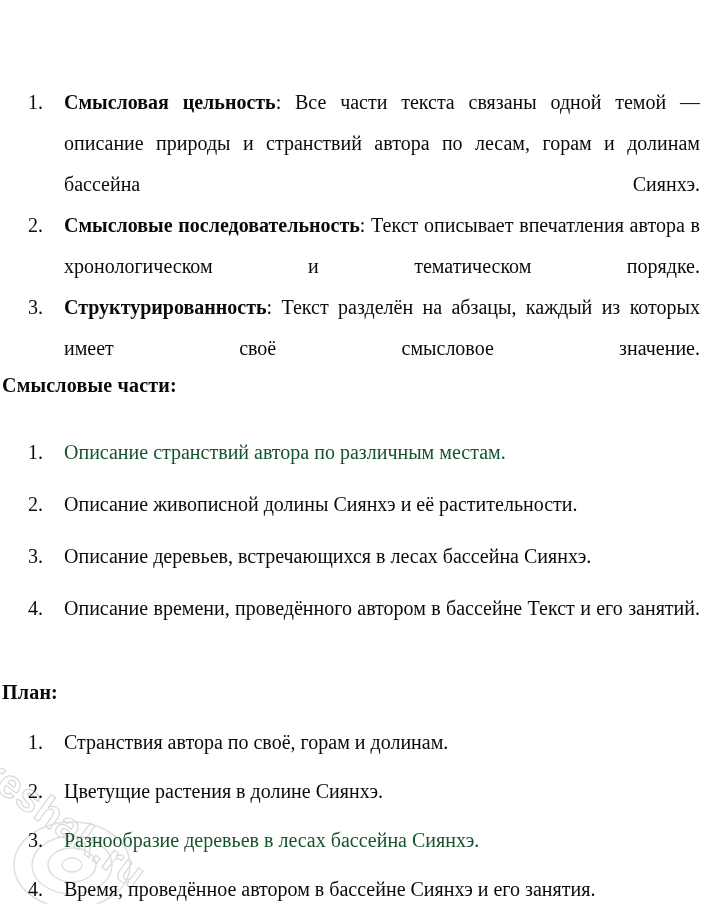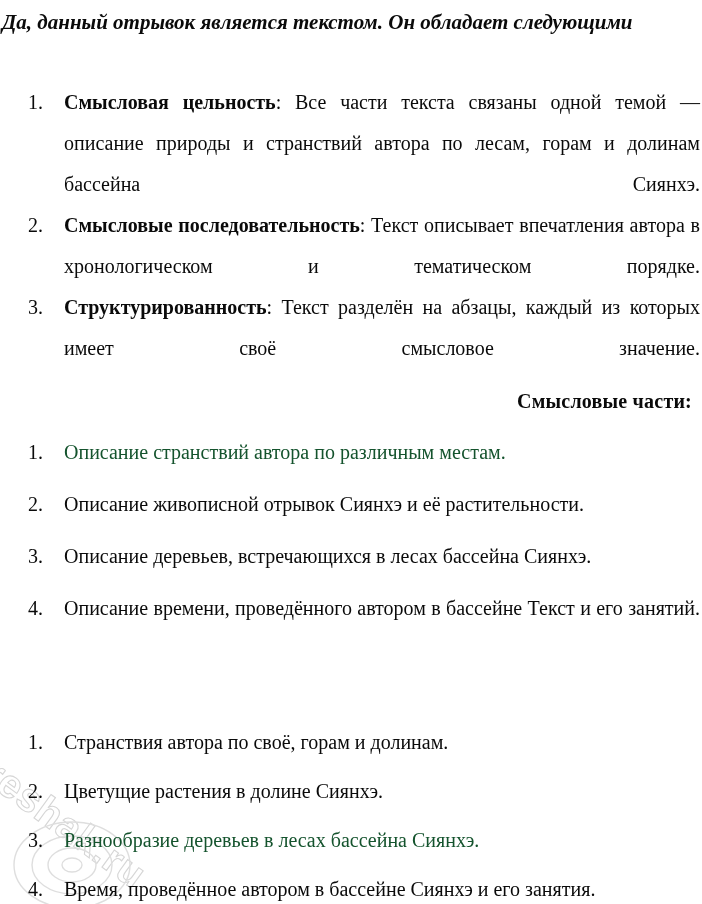--- a/index.html
+++ b/index.html
@@ -77,21 +77,21 @@
 
   .heading {
     position: absolute;
     left: 2px;
     width: 690px;
     font-weight: 700;
     font-size: 20px;
     line-height: 30px;
     letter-spacing: 0.2px;
   }
-  .heading.h-parts { top: 386px; text-align: right; }
+  .heading.h-parts { top: 370px; }
   .heading.h-plan  { top: 677px; }
 
   
   .li {
     position: absolute;
     left: 28px;
     width: 672px;
     box-sizing: border-box;
     padding-left: 36px;
     font-size: 20px;
@@ -131,21 +131,20 @@
     <div class="wm-text">reshak.ru</div>
     <svg class="wm-rings" width="150" height="90" viewBox="0 0 150 90">
       <ellipse cx="62" cy="45" rx="58" ry="43" fill="none" stroke="#dedede" stroke-width="1.4"></ellipse>
       <ellipse cx="62" cy="45" rx="40" ry="29" fill="none" stroke="#dedede" stroke-width="1.4"></ellipse>
       <ellipse cx="62" cy="45" rx="24" ry="17" fill="none" stroke="#dedede" stroke-width="1.4"></ellipse>
       <ellipse cx="62" cy="45" rx="10" ry="7" fill="none" stroke="#dedede" stroke-width="1.4"></ellipse>
     </svg>
   </div>
 
   <div class="para lead">
-    <span>Да, данный отрывок является текстом. Он обладает следующими</span>
   </div>
 
   <div class="li" style="top:82px;">
     <span class="num">1.</span>
     <span class="body nostretch-none"><span class="lead-term">Смысловая цельность</span><span>: Все части текста связаны одной темой — описание природы и странствий автора по лесам, горам и долинам бассейна Сиянхэ.</span></span>
   </div>
 
   <div class="li" style="top:205px;">
     <span class="num">2.</span>
     <span class="body"><span class="lead-term">Смысловые последовательность</span><span>: Текст описывает впечатления автора в хронологическом и тематическом порядке.</span></span>
@@ -158,33 +157,34 @@
 
   <div class="heading h-parts">Смысловые части:</div>
 
   <div class="li nostretch" style="top:432px;">
     <span class="num">1.</span>
     <span class="body tone-faint">Описание странствий автора по различным местам.</span>
   </div>
 
   <div class="li nostretch" style="top:484px;">
     <span class="num">2.</span>
-    <span class="body">Описание живописной отрывок Сиянхэ и её растительности.</span>
+    <span class="body">Описание живописной долины Сиянхэ и её растительности.</span>
   </div>
 
   <div class="li nostretch" style="top:536px;">
     <span class="num">3.</span>
     <span class="body">Описание деревьев, встречающихся в лесах бассейна Сиянхэ.</span>
   </div>
 
   <div class="li" style="top:588px;">
     <span class="num">4.</span>
     <span class="body">Описание времени, проведённого автором в бассейне Текст и его занятий.</span>
   </div>
 
+  <div class="heading h-plan">План:</div>
 
   <div class="li nostretch" style="top:722px;">
     <span class="num">1.</span>
     <span class="body">Странствия автора по своё, горам и долинам.</span>
   </div>
 
   <div class="li nostretch" style="top:771px;">
     <span class="num">2.</span>
     <span class="body">Цветущие растения в долине Сиянхэ.</span>
   </div>

